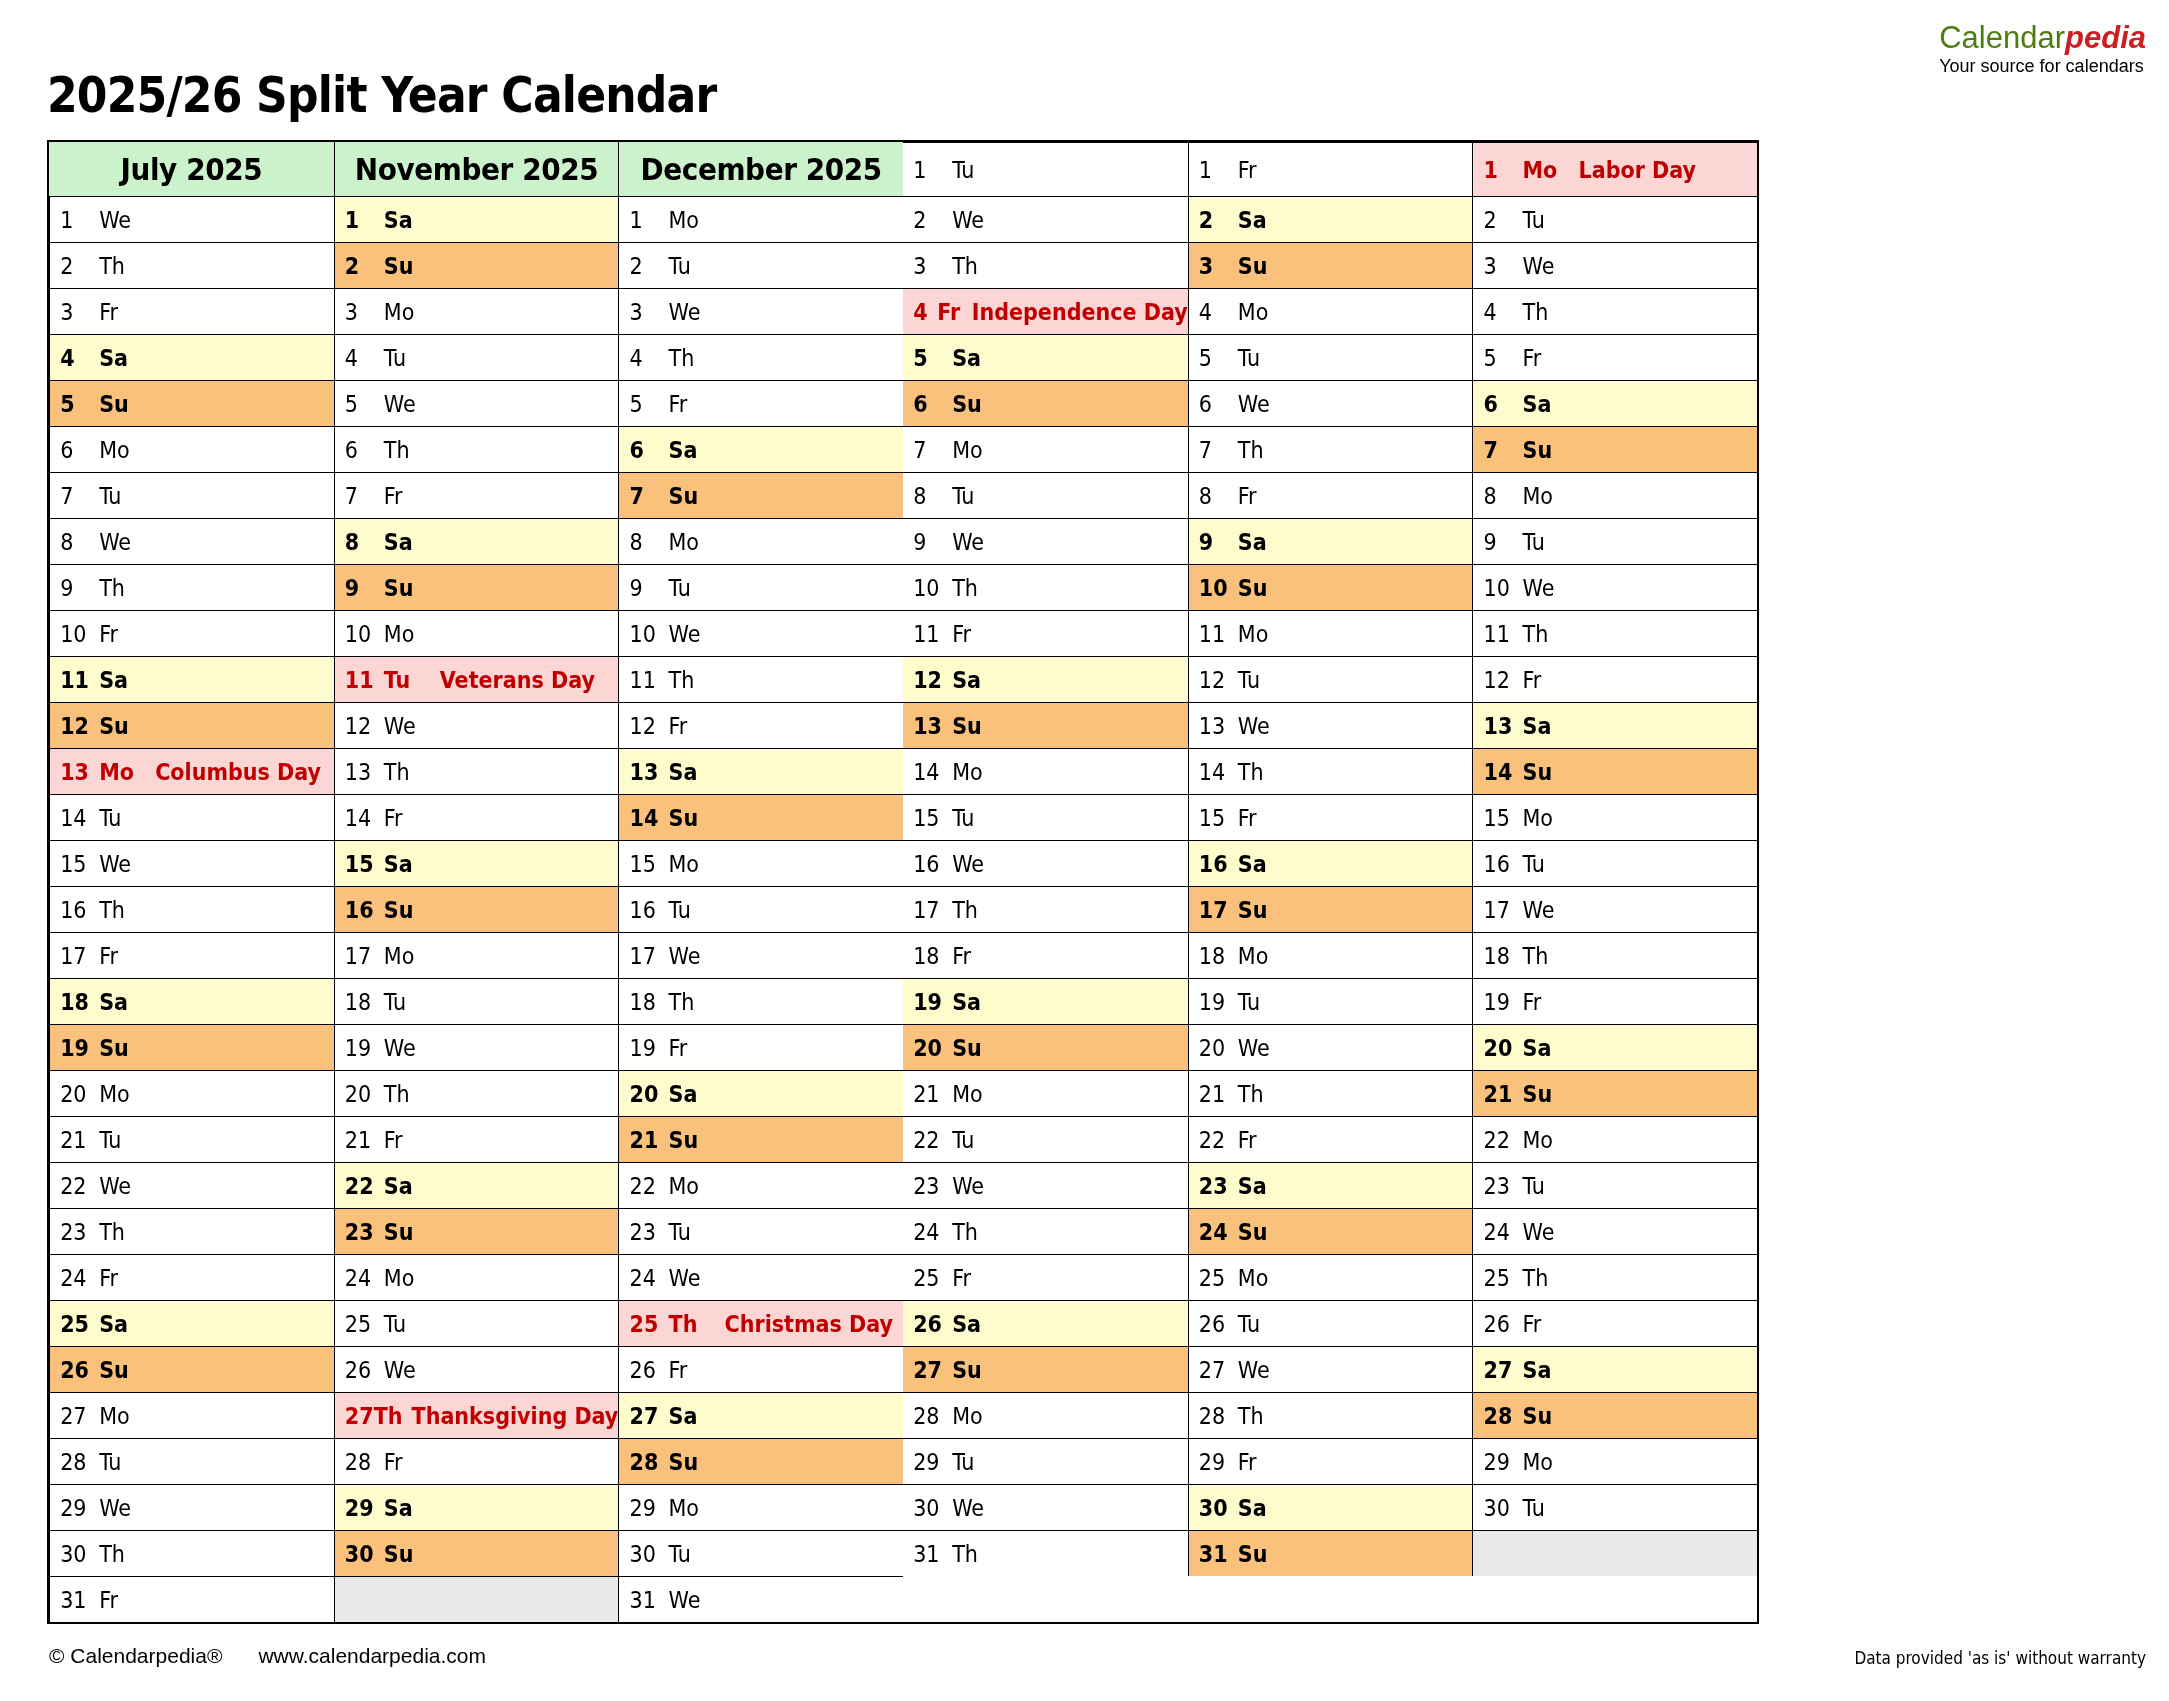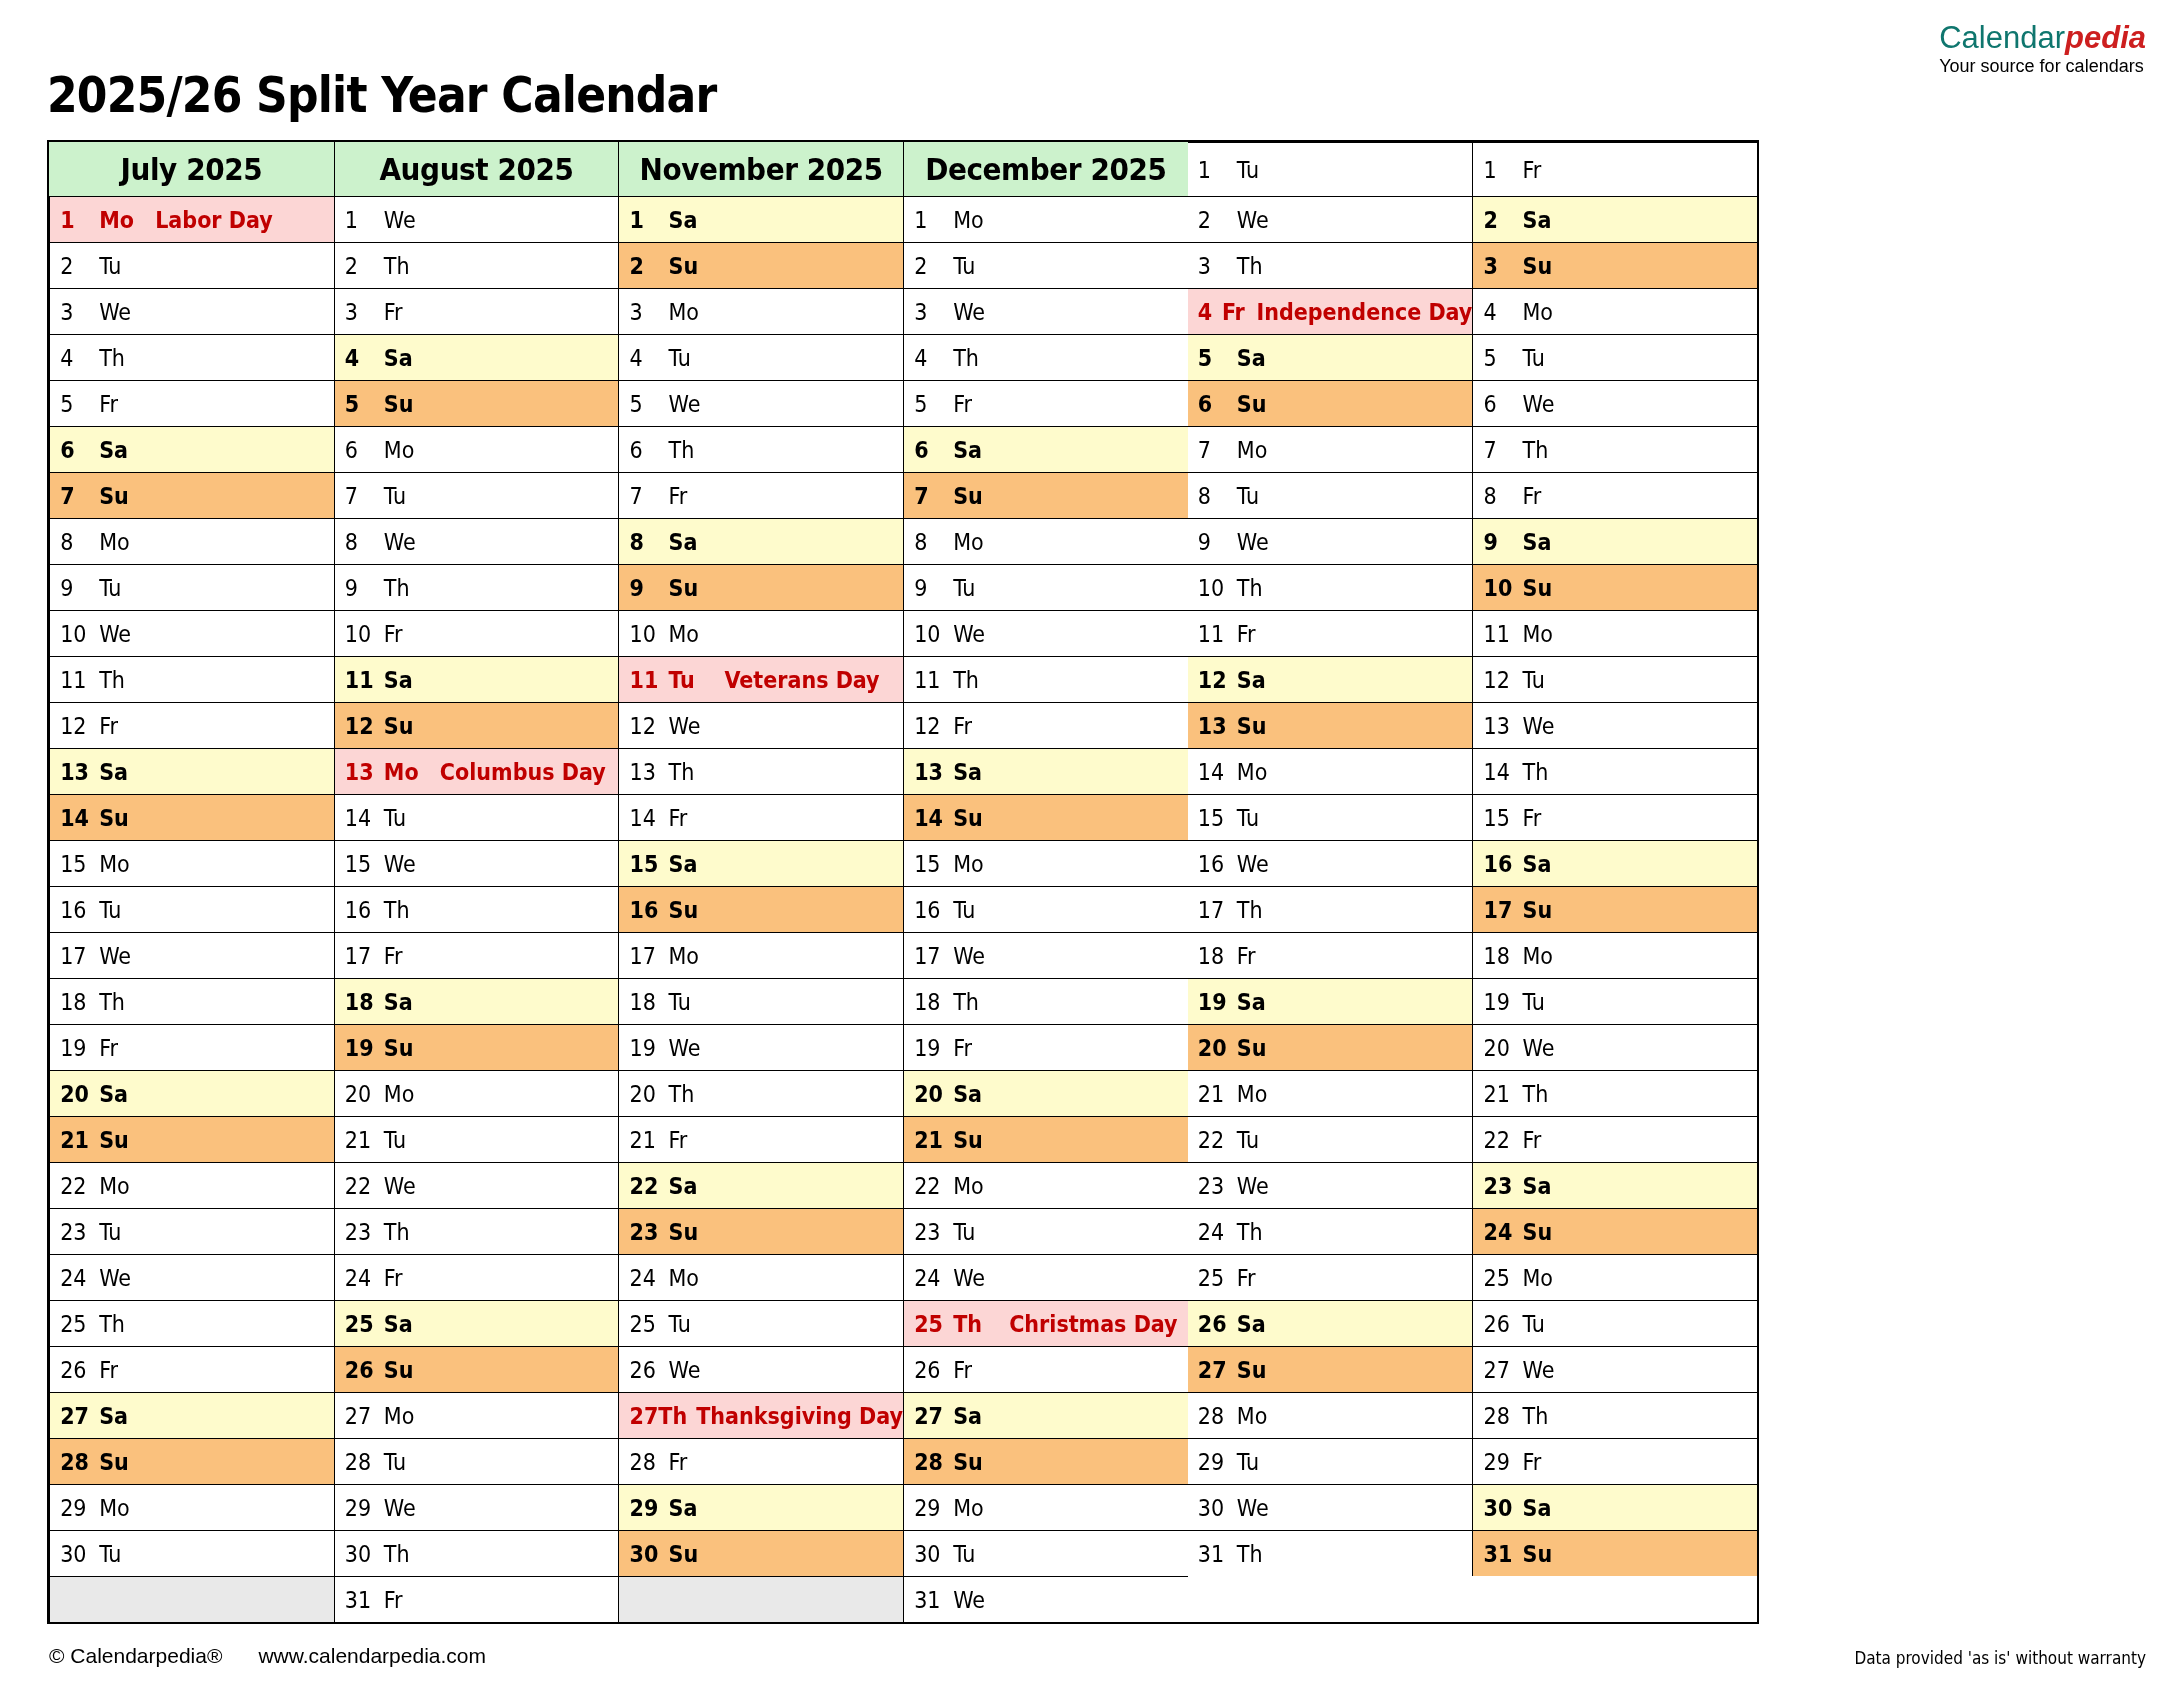--- a/index.html
+++ b/index.html
@@ -23,21 +23,21 @@
   }
   .logo-block{
     position:absolute;right:24px;top:22px;
     text-align:left;
   }
   .logo-line{
     font-size:31px;
     line-height:1.05;
     white-space:nowrap;
   }
-  .logo-black{color:#0f766e;}
+  .logo-black{color:#4d7c0f;}
   .logo-red{
     font-weight:bold;font-style:italic;margin-top:20px;
   }
   .logo-tagline{
     font-size:18px;
     margin-top:1.7px;
     white-space:nowrap;
   }
   
   .calendar{
@@ -99,21 +99,20 @@
 
 <h1 class="page-title">2025/26 Split Year Calendar</h1>
 
 <div class="logo-block">
   <div class="logo-line"><span class="logo-black">Calendar</span><span class="logo-red">pedia</span></div>
   <div class="logo-tagline">Your source for calendars</div>
 </div>
 
 <div class="calendar">
     <div class="mh c0">July 2025</div>
-    <div class="mh">August 2025</div>
     <div class="mh">November 2025</div>
     <div class="mh">December 2025</div>
     <div class="cell c0">
       <span class="num">1</span>
       <span class="wd">Tu</span>
     </div>
     <div class="cell">
       <span class="num">1</span>
       <span class="wd">Fr</span>
     </div>

